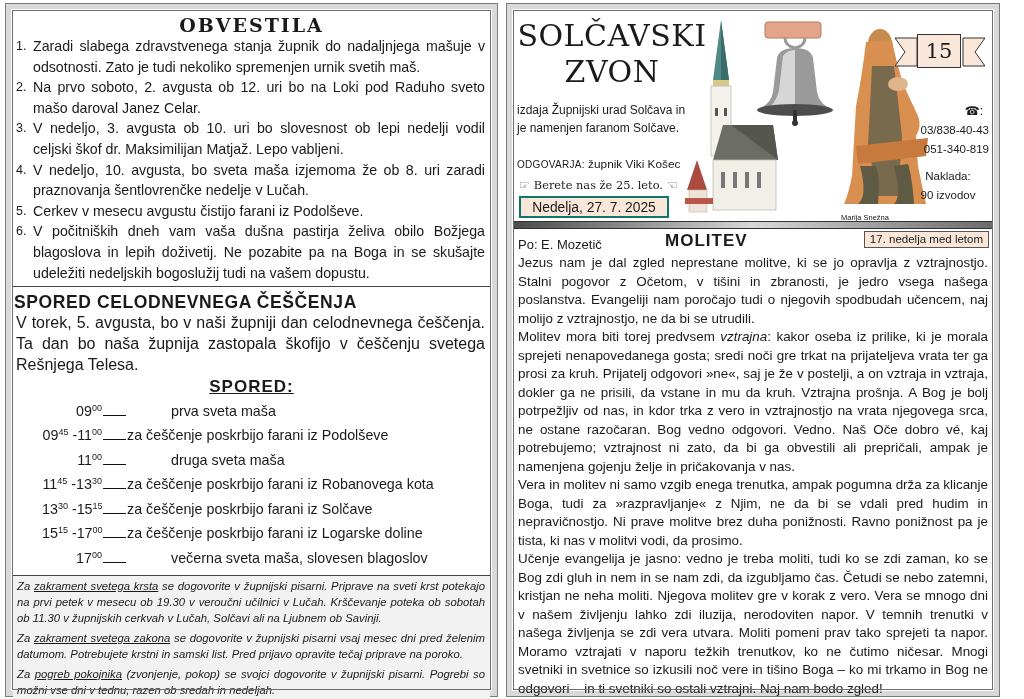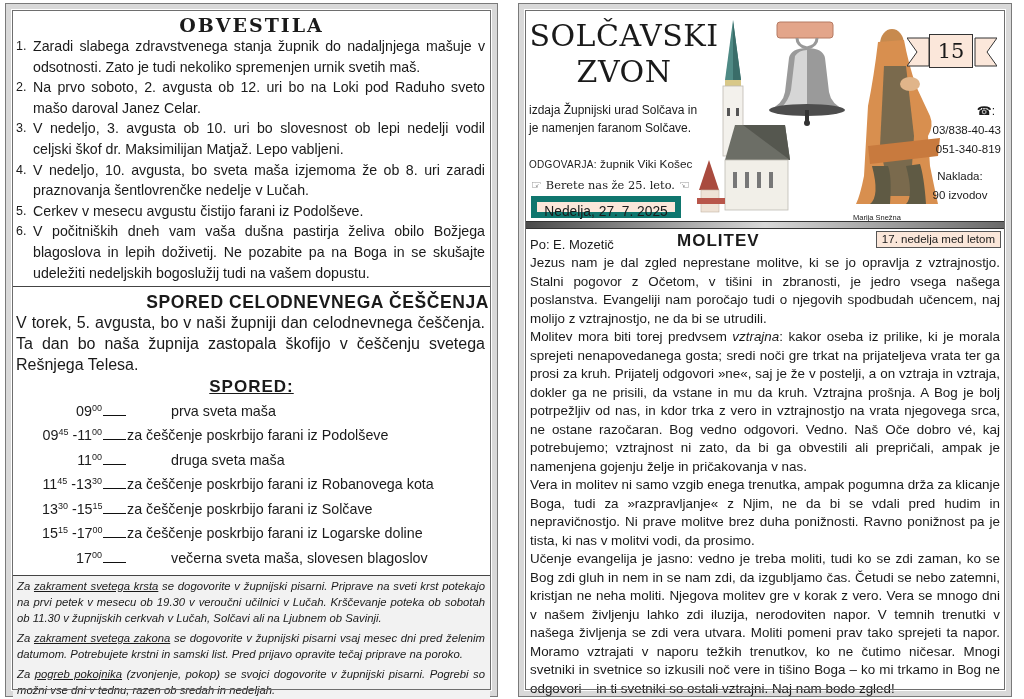--- a/index.html
+++ b/index.html
@@ -12,39 +12,39 @@
   }
   .page::before {
     content: ""; position: absolute; inset: 0;
     border: 5px solid #d9d9d9; pointer-events: none;
   }
   .page::after {
     content: ""; position: absolute; inset: 6px;
     border: 1px solid #6e6e6e; pointer-events: none;
   }
   .page-left { left: 5px; width: 493px; }
-  .page-right { left: 518px; width: 494px; }
+  .page-right { left: 506px; width: 494px; }
 
   .inner { position: absolute; left: 8px; right: 8px; top: 8px; bottom: 8px; }
 
   
   .obv-title {
     font-family: "DejaVu Serif", serif; font-weight: bold;
     font-size: 19px; letter-spacing: 2px; text-align: center;
     margin-top: 2px; height: 22px; line-height: 22px;
   }
   .obv-list { list-style: none; font-size: 14.2px; line-height: 20.6px; padding-right: 4px; }
   .obv-list li { display: flex; text-align: justify; }
   .obv-list .num { width: 19px; flex: none; font-size: 12.5px; padding-left: 2px; }
   .obv-list .txt { flex: 1; }
 
   .divider { border-top: 1px solid #444; margin: 3px -1px 0 -1px; }
 
   .spored-title {
-    font-weight: bold; font-size: 17.5px; text-align: right;
+    font-weight: bold; font-size: 17.5px; text-align: left;
     letter-spacing: 0.6px; margin-top: 4px; height: 22px; line-height: 22px;
   }
   .spored-intro { font-size: 16px; line-height: 20.8px; text-align: justify; padding-left: 2px; padding-right: 4px; }
   .spored-sub {
     font-weight: bold; font-size: 17px; text-align: center; text-decoration: underline;
     letter-spacing: 1px; height: 22px; line-height: 22px;
   }
   .sched { font-size: 14.3px; line-height: 21.6px; }
   .sched-row { display: flex; align-items: baseline; white-space: nowrap; }
   .sched-time { width: 88px; text-align: right; flex: none; padding-left: 28px; }
@@ -68,21 +68,21 @@
     font-family: "DejaVu Serif", serif; font-size: 30px; line-height: 36px;
     text-align: center; letter-spacing: 0.5px;
   }
   .mast-sub { position: absolute; left: 2px; top: 90px; width: 170px; font-size: 12px; line-height: 17.5px; }
   .mast-odg { position: absolute; left: 2px; top: 145px; font-size: 11.8px; }
   .mast-odg .sc { font-size: 10px; letter-spacing: 0.3px; }
   .mast-berete { position: absolute; left: 4px; top: 166px; font-family: "DejaVu Serif", serif; font-size: 11.4px; display: flex; gap: 4px; align-items: center; }
   .hand { font-size: 12px; color: #333; }
   .date-box {
     position: absolute; left: 4px; top: 184px; width: 150px; height: 22px;
-    background: #fbe7da; border: 6px solid #0f766e; text-align: center;
+    background: #fbe7da; border: 2px solid #0f766e; text-align: center;
     font-size: 13.8px; line-height: 20px;
   }
   .hdr-bar {
     position: absolute; left: -1px; right: -1px; top: 209px; height: 8px;
     background: linear-gradient(to right, #4a4a4a, #d8d8d8 50%, #6a6a6a);
     border-top: 1px solid #333; border-bottom: 1px solid #333;
   }
 
   .church { position: absolute; left: 168px; top: 8px; width: 95px; height: 196px; }
   .bell { position: absolute; left: 238px; top: 8px; width: 84px; height: 108px; }

